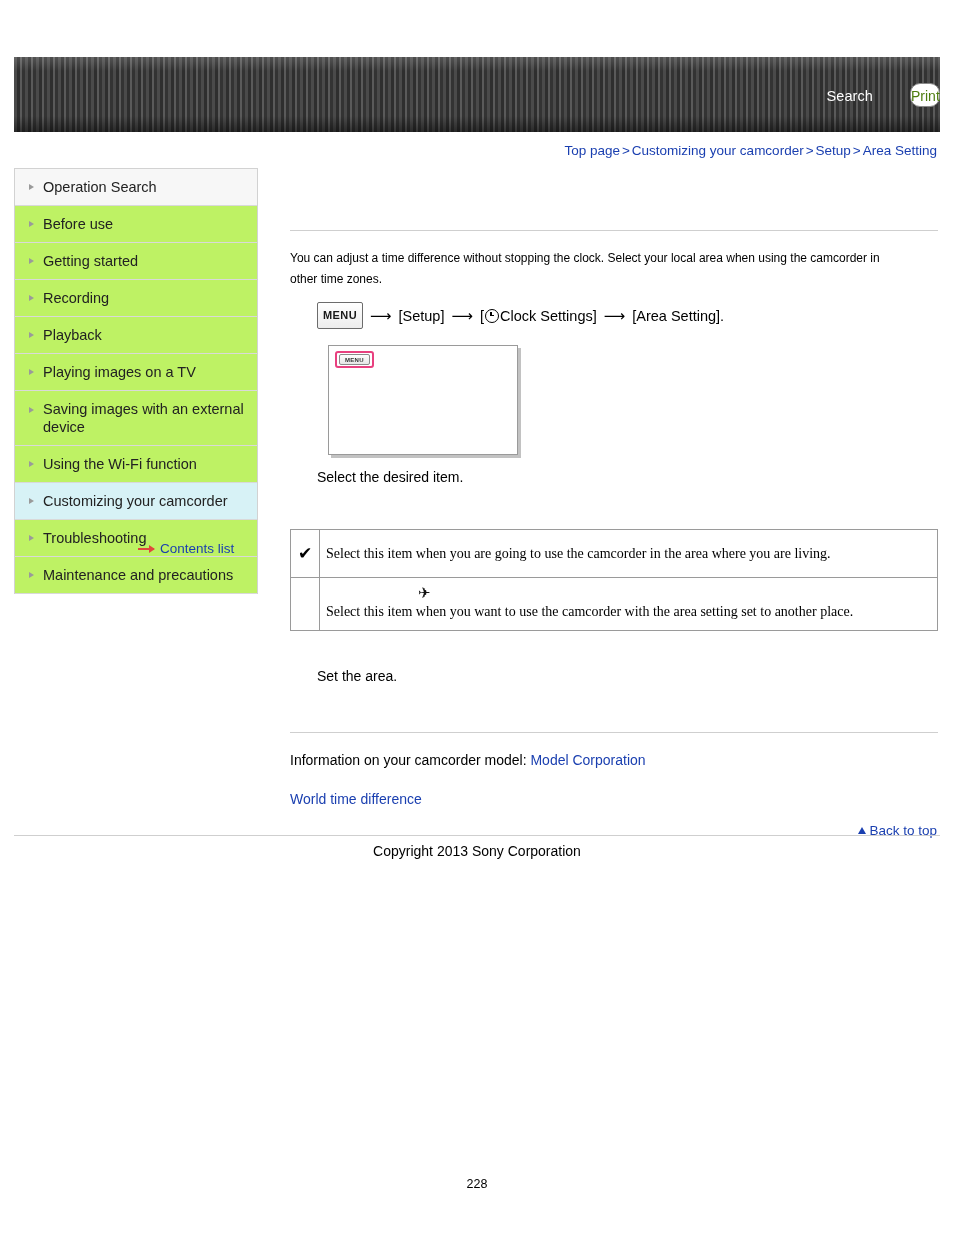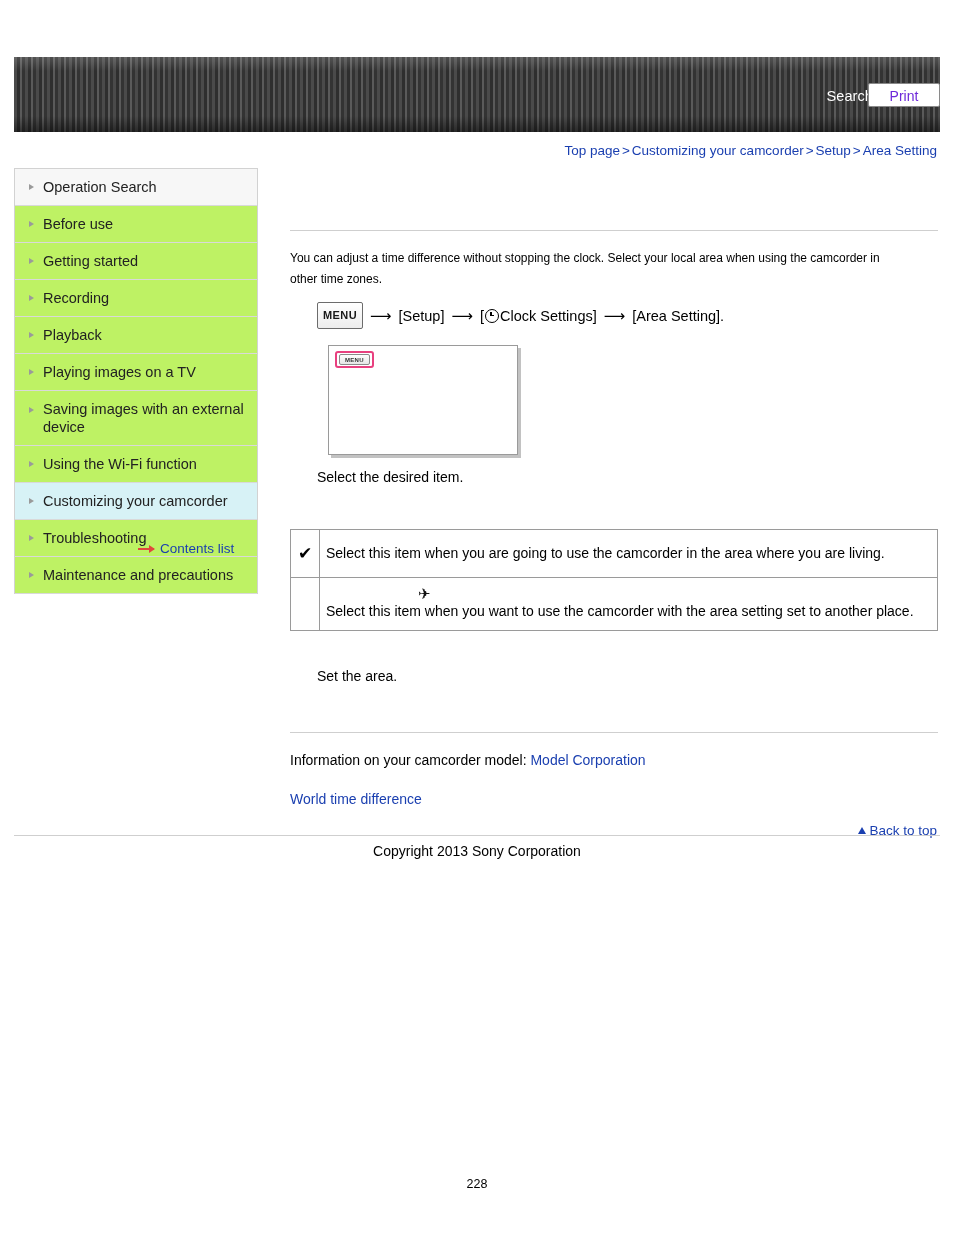--- a/index.html
+++ b/index.html
@@ -53,27 +53,27 @@
     top: 88px;
     font-size: 14.5px;
     color: #ffffff;
     letter-spacing: 0.1px;
     z-index: 5;
   }
   .print-button {
     position: absolute;
     right: 14px;
     top: 83px;
-    width: 72px;
+    width: 30px;
     height: 24px;
     background: #ffffff;
     border: 1px solid #8a8a8a;
-    border-radius: 2px;
-    font-size: 14px;
-    color: #6d28d9;
+    border-radius: 10px;
+    font-size: 14px;
+    color: #4d7c0f;
     line-height: 24px;
     text-align: center;
     z-index: 5;
     box-sizing: border-box;
     cursor: pointer;
   }
 
   
   .breadcrumb {
     position: absolute;
@@ -285,20 +285,21 @@
   .item-table td.mark-col {
     width: 28px;
     text-align: center;
     font-size: 17px;
     color: #000;
   }
   .item-table td.desc-col {
     padding: 8px 6px 9px 6px;
     font-size: 14px;
     line-height: 19px;
+    font-family: Liberation Serif, serif;
   }
   .row-h {
     height: 48px;
   }
   .plane-glyph {
     display: block;
     margin: 0 0 1px 92px;
     font-size: 15px;
     line-height: 15px;
     color: #111;

